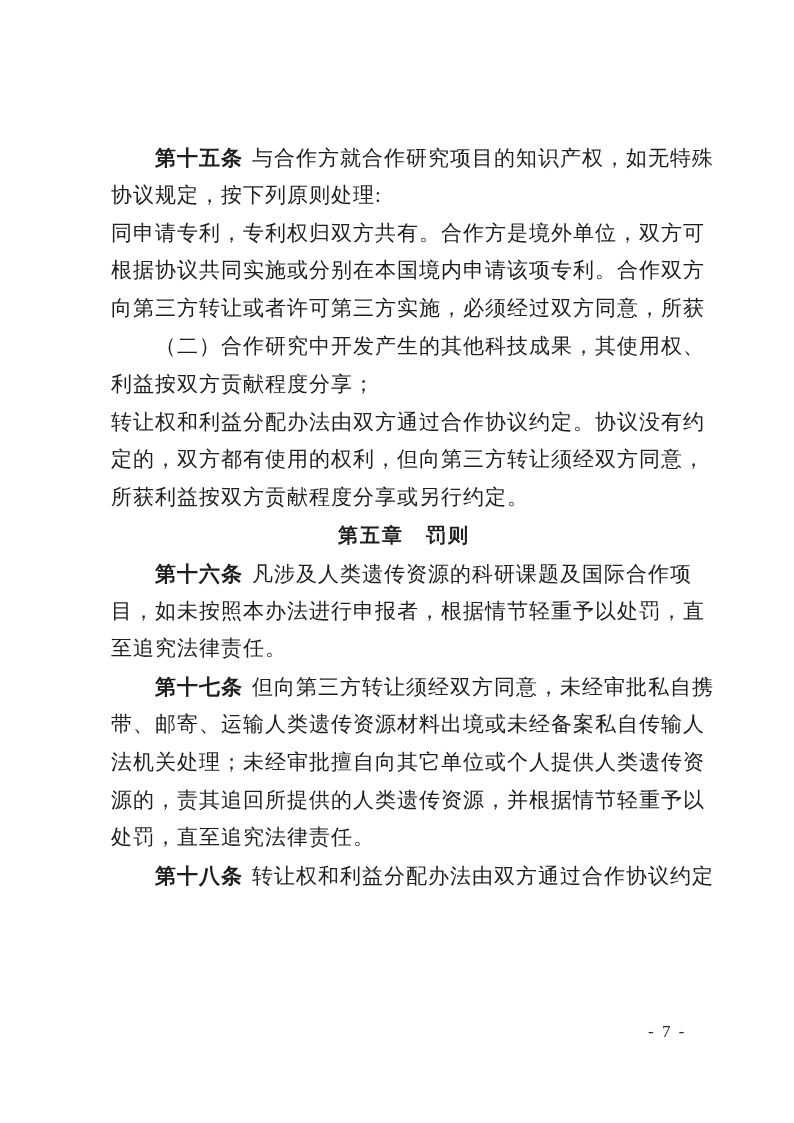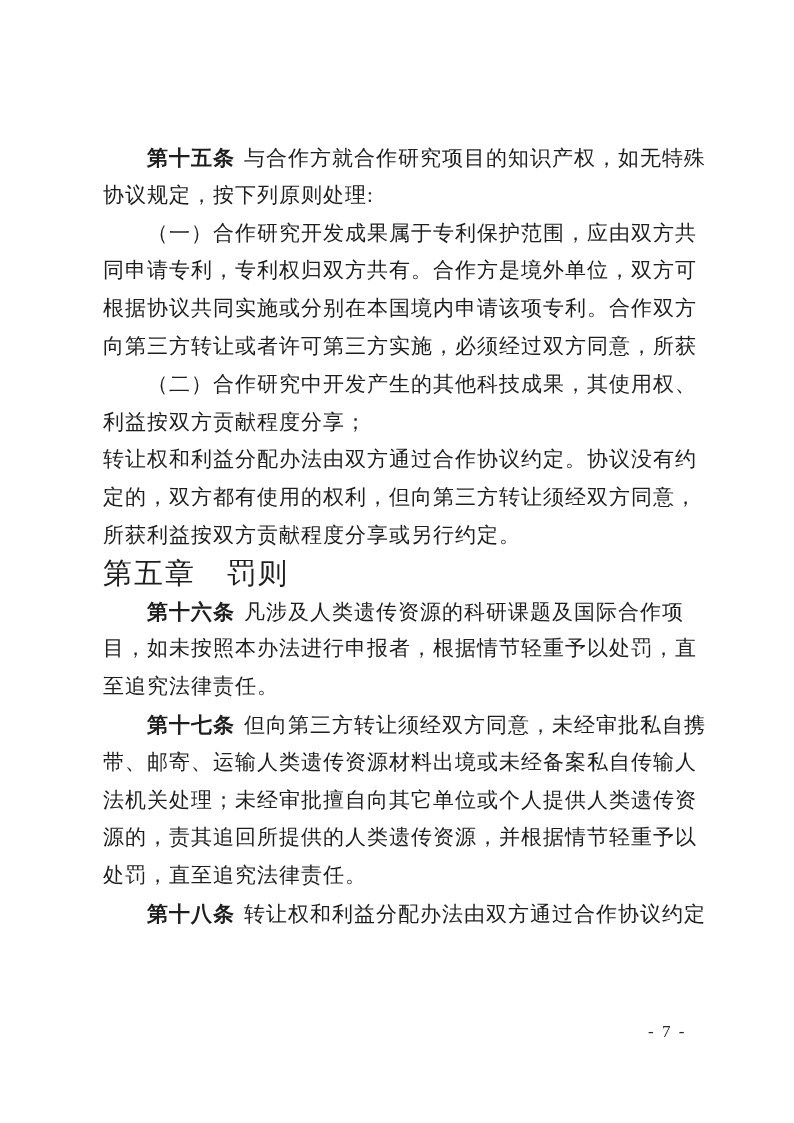--- a/index.html
+++ b/index.html
@@ -23,38 +23,39 @@
     top: 139px;
     width: 594px;
   }
   .ln {
     height: 37.8px;
     line-height: 37.8px;
     font-size: 21px;
     letter-spacing: 1px;
     white-space: nowrap;
     text-align: left;
+    margin-left: 8px;
   }
   .ln.ind {
     padding-left: 44px;
   }
   .lead {
     font-family: "Liberation Sans", "DejaVu Sans", sans-serif;
     font-weight: bold;
     margin-right: 9px;
   }
   .lead:empty {
     margin-right: 0;
   }
   .ln.chapter {
-    text-align: left;
+    text-align: center;
     padding-left: 0;
     font-family: "Liberation Sans", "DejaVu Sans", sans-serif;
-    font-weight: normal;
-    font-size: 29px;
+    font-weight: bold;
+    font-size: 20px;
     letter-spacing: 2px;
   }
   .page-number {
     position: absolute;
     left: 648px;
     top: 1022px;
     font-size: 17px;
     letter-spacing: 2px;
     color: #2a2a2a;
     font-family: "Liberation Serif", "DejaVu Serif", serif;
@@ -64,21 +65,20 @@
 <body>
 
 <div class="page">
 
   <div class="doc">
 
     <div class="ln ind"><span class="lead">第十五条</span><span>与合作方就合作研究项目的知识产权，如无特殊</span></div>
 
     <div class="ln"><span>协议规定，按下列原则处理:</span></div>
 
-    <div class="ln ind"><span>（一）合作研究开发成果属于专利保护范围，应由双方共</span></div>
 
     <div class="ln"><span>同申请专利，专利权归双方共有。合作方是境外单位，双方可</span></div>
 
     <div class="ln"><span>根据协议共同实施或分别在本国境内申请该项专利。合作双方</span></div>
 
     <div class="ln"><span>向第三方转让或者许可第三方实施，必须经过双方同意，所获</span></div>
 
     <div class="ln ind"><span>（二）合作研究中开发产生的其他科技成果，其使用权、</span></div>
 
     <div class="ln"><span>利益按双方贡献程度分享；</span></div>

